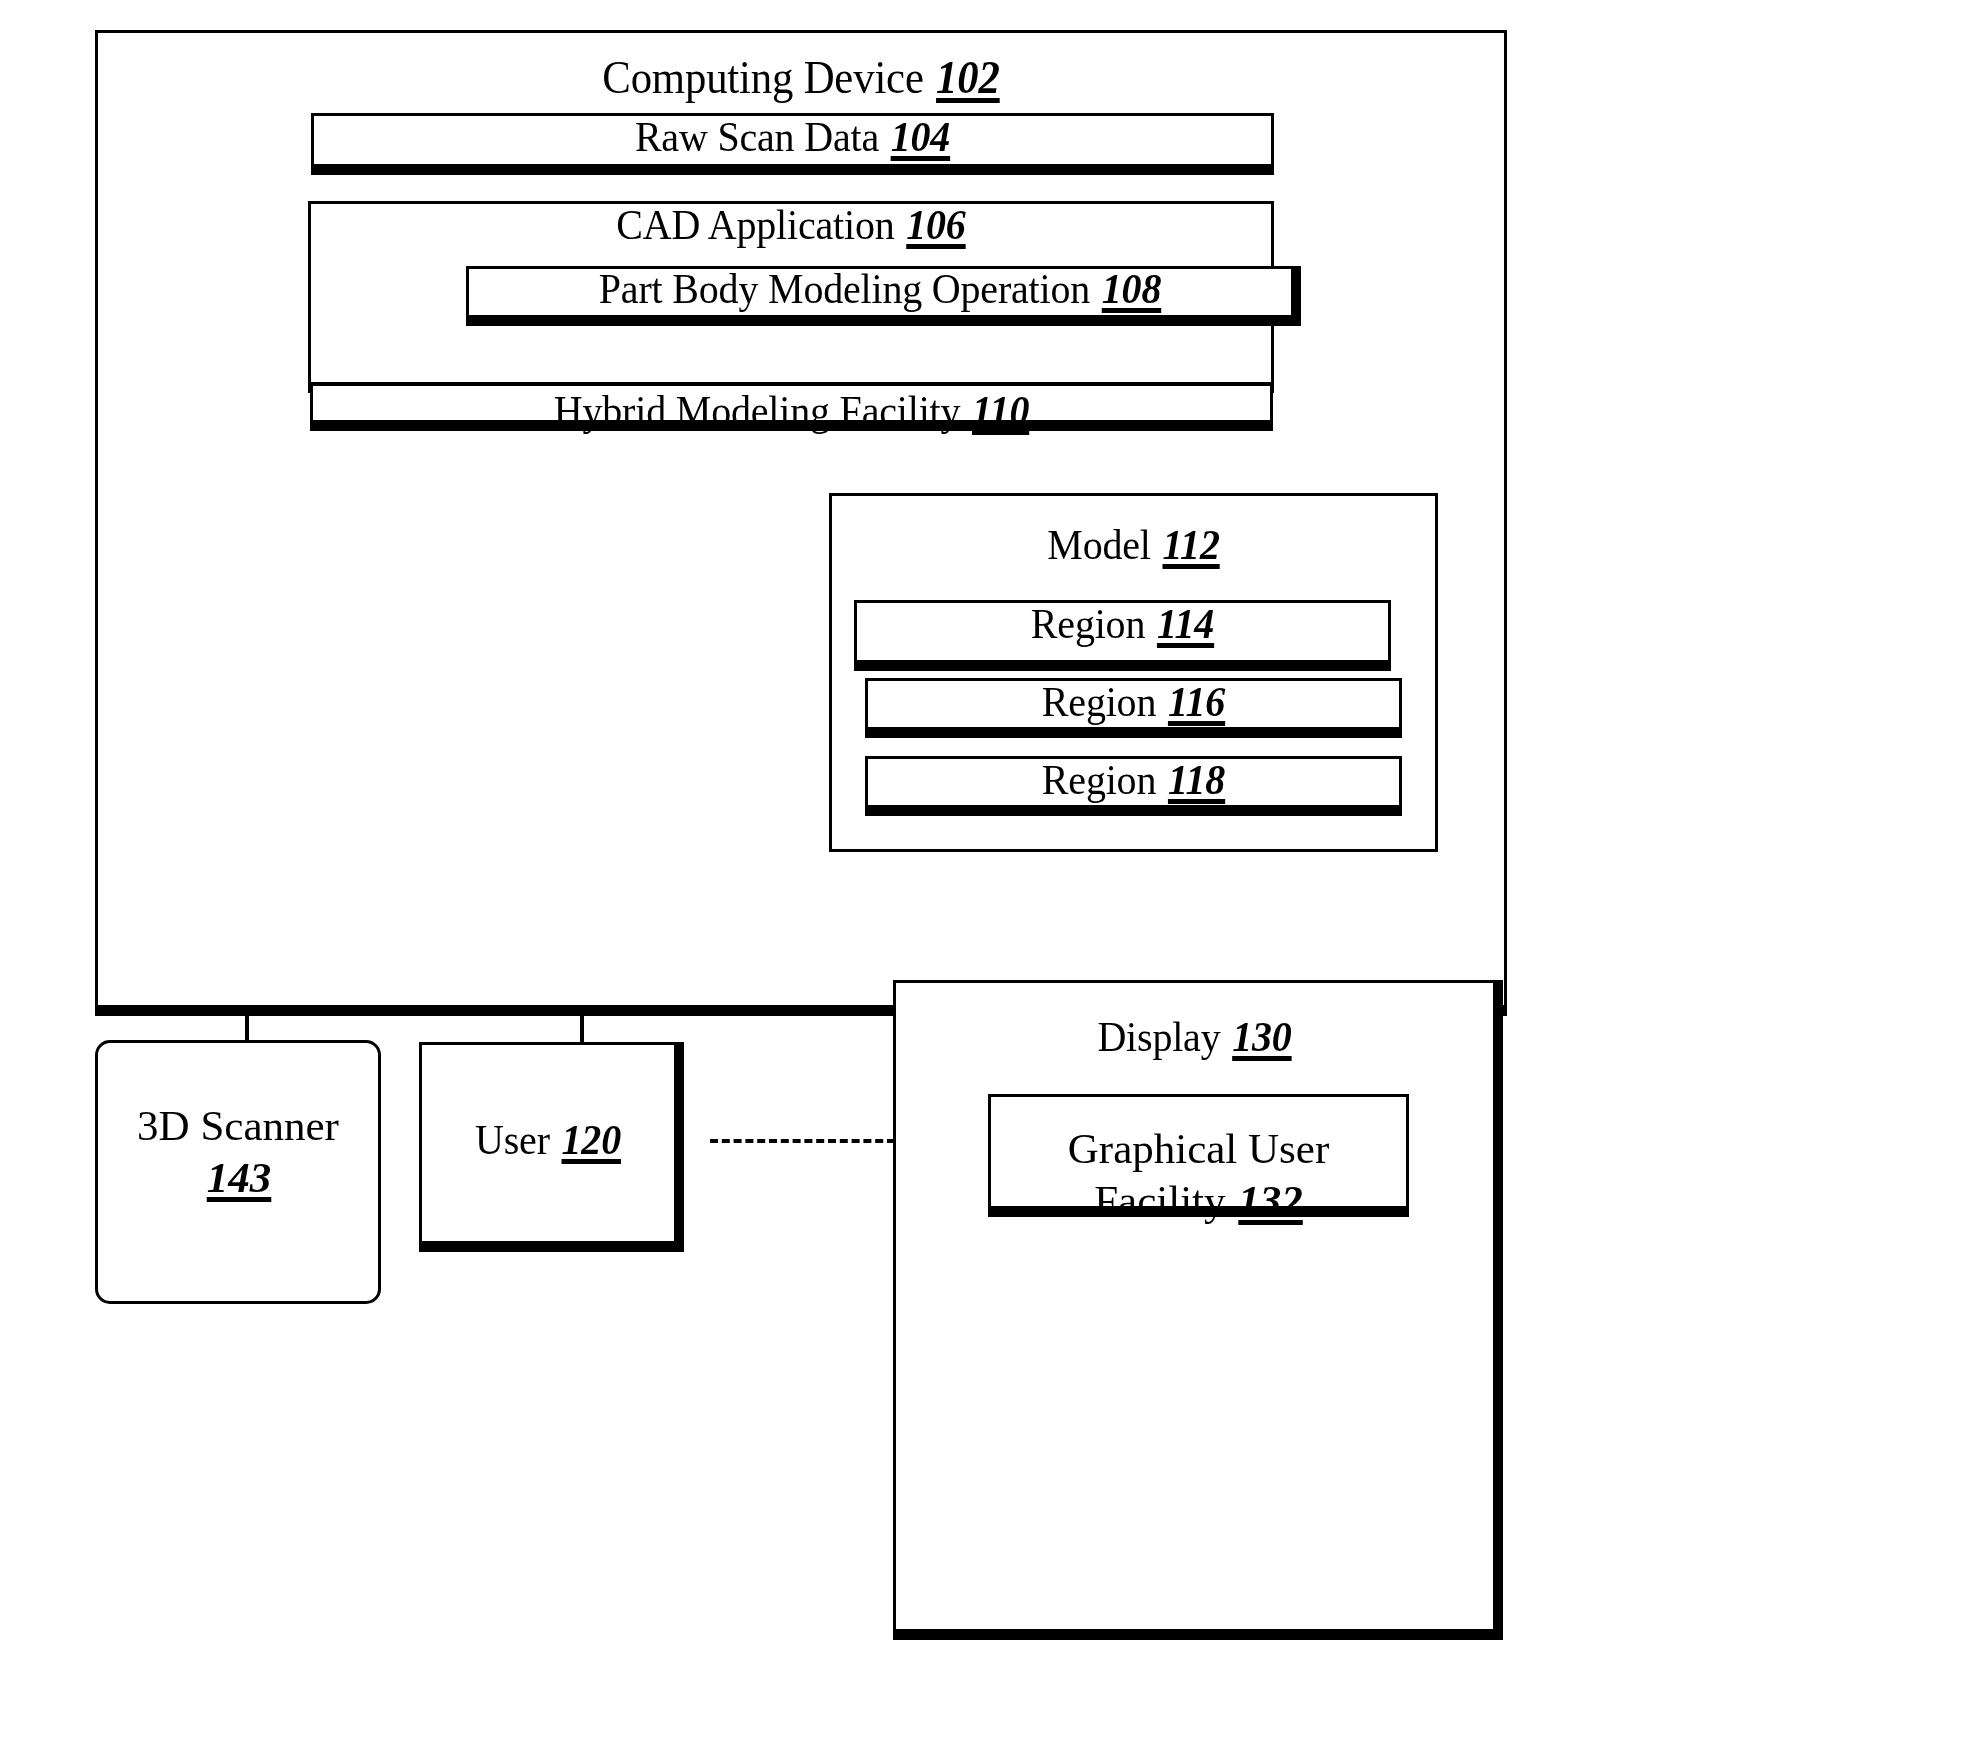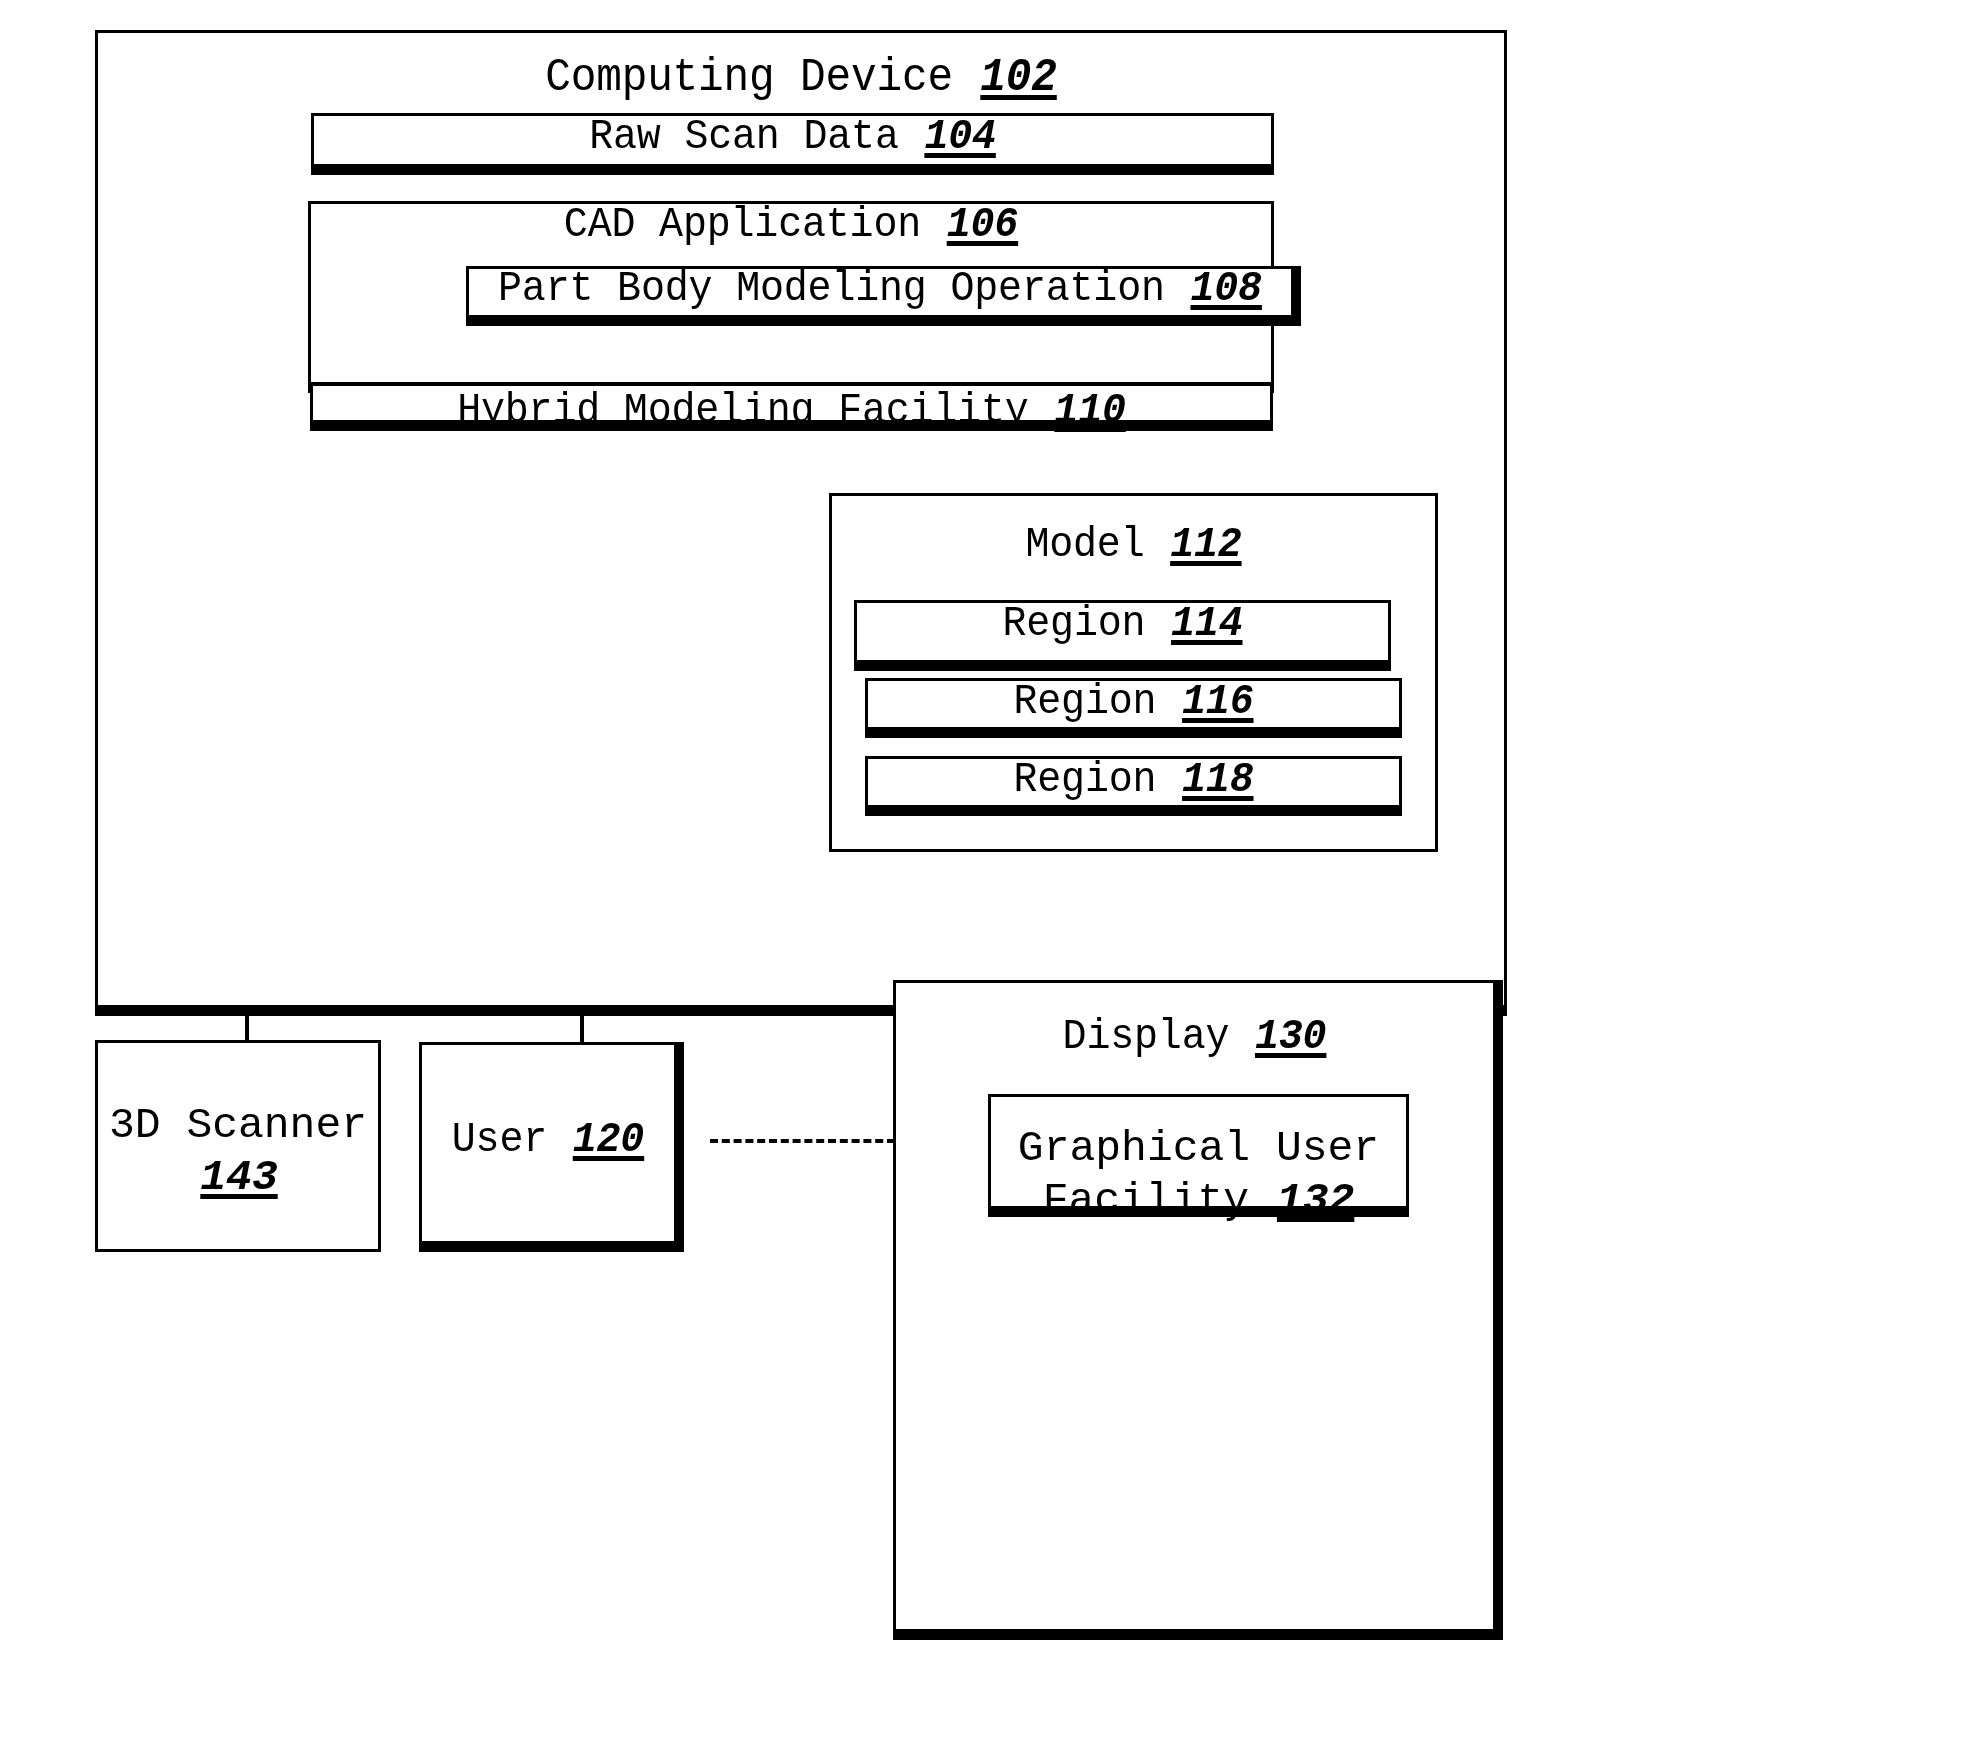--- a/index.html
+++ b/index.html
@@ -5,21 +5,21 @@
   html, body {
     margin: 0;
     padding: 0;
     background: #ffffff;
   }
   #stage {
     position: relative;
     width: 1979px;
     height: 1761px;
     background: #ffffff;
-    font-family: Liberation Mono, monospace;
+    font-family: Liberation Serif, serif;
     overflow: hidden;
   }
 
   
   .box {
     position: absolute;
     box-sizing: border-box;
     background: #ffffff;
     border: 3px solid #000000;
   }
@@ -136,21 +136,21 @@
           <span class="ref">118</span>
         </div>
       </div>
     </div>
   </div>
 
   <div class="vline" style="left: 245px; top: 1016px; height: 24px;"></div>
   <div class="vline" style="left: 580px; top: 1016px; height: 26px;"></div>
   <div class="vline" style="left: 1196px; top: 1016px; height: 0px;"></div>
 
-  <div class="box" style="left:95px; top:1040px; width:286px; height:212px;">
+  <div class="box" style="left:95px; top:1040px; width:286px; height:264px;border-radius:15px;">
     <div class="stacked" style="top:57px;">
       <div>3D Scanner</div>
       <div><span class="ref">143</span></div>
     </div>
   </div>
 
   <div class="box sh-br" style="left:419px; top:1042px; width:265px; height:210px;">
     <div class="label" style="top:70px;">
       <span>User</span>
       <span class="ref">120</span>

